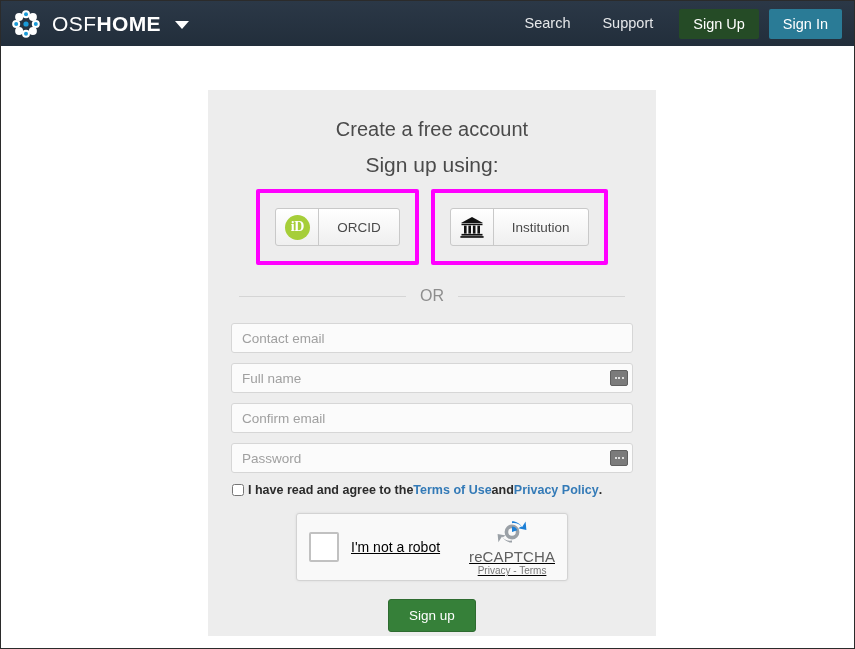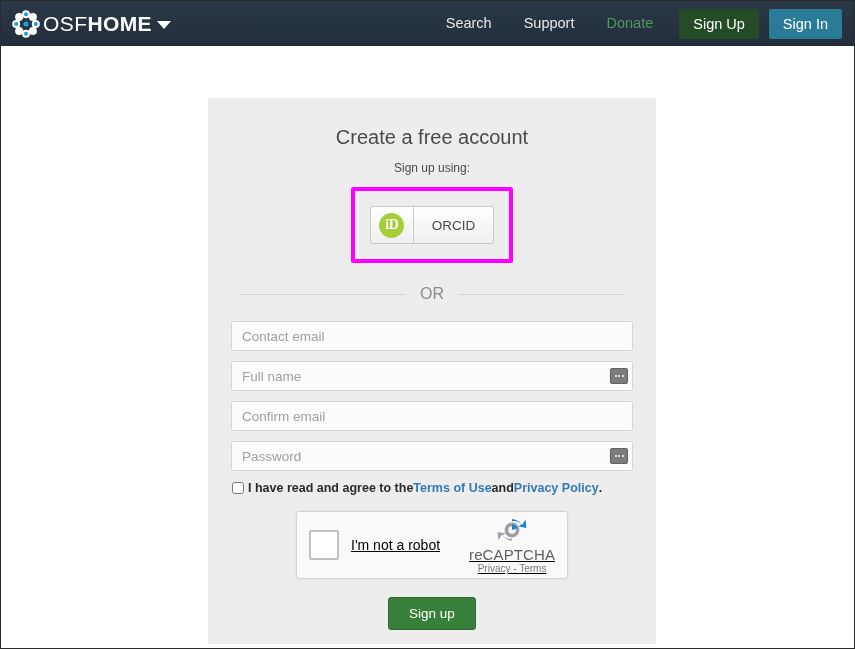--- a/index.html
+++ b/index.html
@@ -28,21 +28,21 @@
     background: #263341;
     background: linear-gradient(#2b3847, #222e3b);
     display: flex;
     align-items: center;
     padding: 0 12px 0 10px;
     box-sizing: border-box;
   }
   .brand {
     display: flex;
     align-items: center;
-    gap: 2px;
+    gap: 11px;
     cursor: pointer;
   }
   .osf-logo {
     width: 30px;
     height: 30px;
     position: relative;
     flex: none;
   }
   .brand-text {
     color: #ffffff;
@@ -92,37 +92,37 @@
 
   
   .page {
     position: relative;
     height: 602px;
     background: #ffffff;
   }
   .panel {
     position: absolute;
     left: 207px;
-    top: 52px;
+    top: 44px;
     width: 448px;
     height: 546px;
     background: #ededed;
     box-sizing: border-box;
     padding-top: 22px;
   }
   .panel-title {
     text-align: center;
     font-size: 20px;
     font-weight: 400;
     color: #4a4a4a;
     margin: 6px 0 0 0;
   }
   .panel-sub {
     text-align: center;
-    font-size: 12px;
+    font-size: 21px;
     color: #4a4a4a;
     margin: 12px 0 0 0;
   }
 
   
   .providers {
     display: flex;
     justify-content: center;
     gap: 12px;
     margin-top: 12px;
@@ -349,21 +349,20 @@
       </span>
       <span class="brand-text">
         <span class="light">OSF</span><span class="bold">HOME</span>
       </span>
       <span class="caret-down"></span>
     </div>
 
     <div class="nav-right">
       <a class="nav-link">Search</a>
       <a class="nav-link">Support</a>
-      <a class="nav-link donate">Donate</a>
       <button class="nav-btn signup">Sign Up</button>
       <button class="nav-btn signin">Sign In</button>
     </div>
   </div>
 
   <div class="page">
     <div class="panel">
 
       <div class="panel-title">Create a free account</div>
       <div class="panel-sub">Sign up using:</div>
@@ -372,20 +371,37 @@
 
         <div class="provider-wrap">
           <div class="provider">
             <div class="provider-icon">
               <span class="orcid-badge">iD</span>
             </div>
             <div class="provider-label">ORCID</div>
           </div>
         </div>
 
+        <div class="provider-wrap">
+          <div class="provider">
+            <div class="provider-icon">
+              <svg width="24" height="22" viewBox="0 0 24 22" aria-hidden="true">
+                <polygon points="12,1 23,7 1,7" fill="#111111"></polygon>
+                <rect x="1.5" y="7.6" width="21" height="1.6" fill="#111111"></rect>
+                <rect x="4" y="9.6" width="2.6" height="8" fill="#111111"></rect>
+                <rect x="8.4" y="9.6" width="2.6" height="8" fill="#111111"></rect>
+                <rect x="12.9" y="9.6" width="2.6" height="8" fill="#111111"></rect>
+                <rect x="17.4" y="9.6" width="2.6" height="8" fill="#111111"></rect>
+                <rect x="1.5" y="17.9" width="21" height="1.7" fill="#111111"></rect>
+                <rect x="0.4" y="20.1" width="23.2" height="1.7" fill="#111111"></rect>
+              </svg>
+            </div>
+            <div class="provider-label">Institution</div>
+          </div>
+        </div>
       </div>
 
       <div class="or-row">
         <span class="rule"></span>
         <span class="or-text">OR</span>
         <span class="rule"></span>
       </div>
 
       <div class="form">
 

